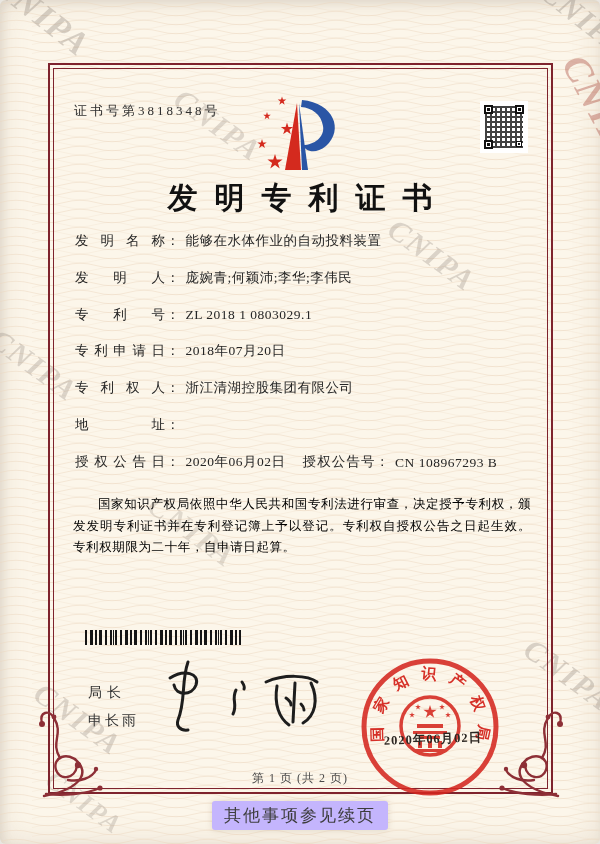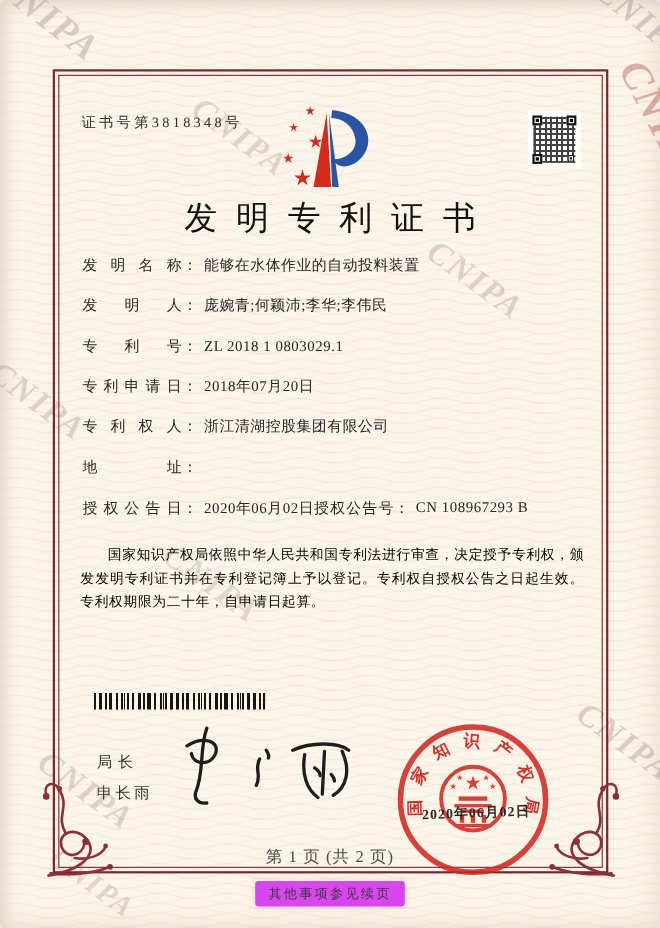--- a/index.html
+++ b/index.html
@@ -55,33 +55,33 @@
       repeating-linear-gradient(90deg,#121212 0 2px,transparent 2px 5px);
     opacity:.8;
   }
   .finder{position:absolute;width:9px;height:9px;border:2px solid #111;background:#fff;box-sizing:border-box;}
   .finder::after{content:"";position:absolute;left:1px;top:1px;width:3px;height:3px;background:#111;}
   .f-tl{left:2px;top:2px;} .f-tr{right:2px;top:2px;} .f-bl{left:2px;bottom:2px;}
   .f-br{right:4px;bottom:4px;width:6px;height:6px;border-width:1.5px;}
   .f-br::after{width:2px;height:2px;}
   .title{
     position:absolute;left:0;top:178px;width:600px;margin:0;
-    text-align:center;font-size:30px;font-weight:normal;color:#111;
+    text-align:center;font-size:30px;font-weight:bold;color:#111;
     letter-spacing:17px;text-indent:17px;
   }
   
   .fields{position:absolute;left:75px;top:232px;width:460px;}
   .frow{display:flex;align-items:baseline;height:36.8px;font-size:13.5px;color:#262626;}
   .flabel{
     display:inline-block;width:90px;text-align:justify;text-align-last:justify;
     color:#262626;flex:none;
   }
   .fcolon{flex:none;margin-left:1px;}
   .fvalue{margin-left:6px;letter-spacing:.5px;white-space:nowrap;}
-  .fgroup2{display:flex;align-items:flex-start;margin-left:0;}
+  .fgroup2{display:flex;align-items:flex-end;margin-left:17px;}
   .fgroup2 .flabel{width:72px;}
   
   .bodytext{
     position:absolute;left:73px;top:494px;width:458px;
     font-size:12.5px;line-height:21.5px;color:#000000;
     text-align:justify;letter-spacing:.6px;
   }
   .bodytext p{margin:0;text-indent:2em;}
   
   .barcode{
@@ -96,26 +96,26 @@
   .signature{position:absolute;left:150px;top:652px;}
   
   .seal{position:absolute;left:355px;top:652px;opacity:.95;}
   .seal-date{
     position:absolute;left:362px;top:731px;width:142px;text-align:center;
     font-size:12.5px;font-weight:bold;color:#2b2622;letter-spacing:1px;
     transform:rotate(-2deg);
   }
   .page-info{
     position:absolute;left:0;top:770px;width:600px;text-align:center;
-    font-size:15px;color:#4a4a4a;letter-spacing:1px;
+    font-size:12px;color:#4a4a4a;letter-spacing:1px;
   }
   .footer-note{
     position:absolute;left:50%;top:801px;transform:translateX(-50%);
-    background:#d946ef;border-radius:3px;padding:3px 12px;
-    font-size:12px;color:#3c3c3c;letter-spacing:2px;
+    background:#c4b5fd;border-radius:3px;padding:3px 12px;
+    font-size:17px;color:#3c3c3c;letter-spacing:2px;
     box-shadow:0 0 6px rgba(150,130,100,.25);
   }
 </style>
 </head>
 <body>
 
 <div class="page">
 
   <svg class="waves" width="600" height="844">
     <defs>

